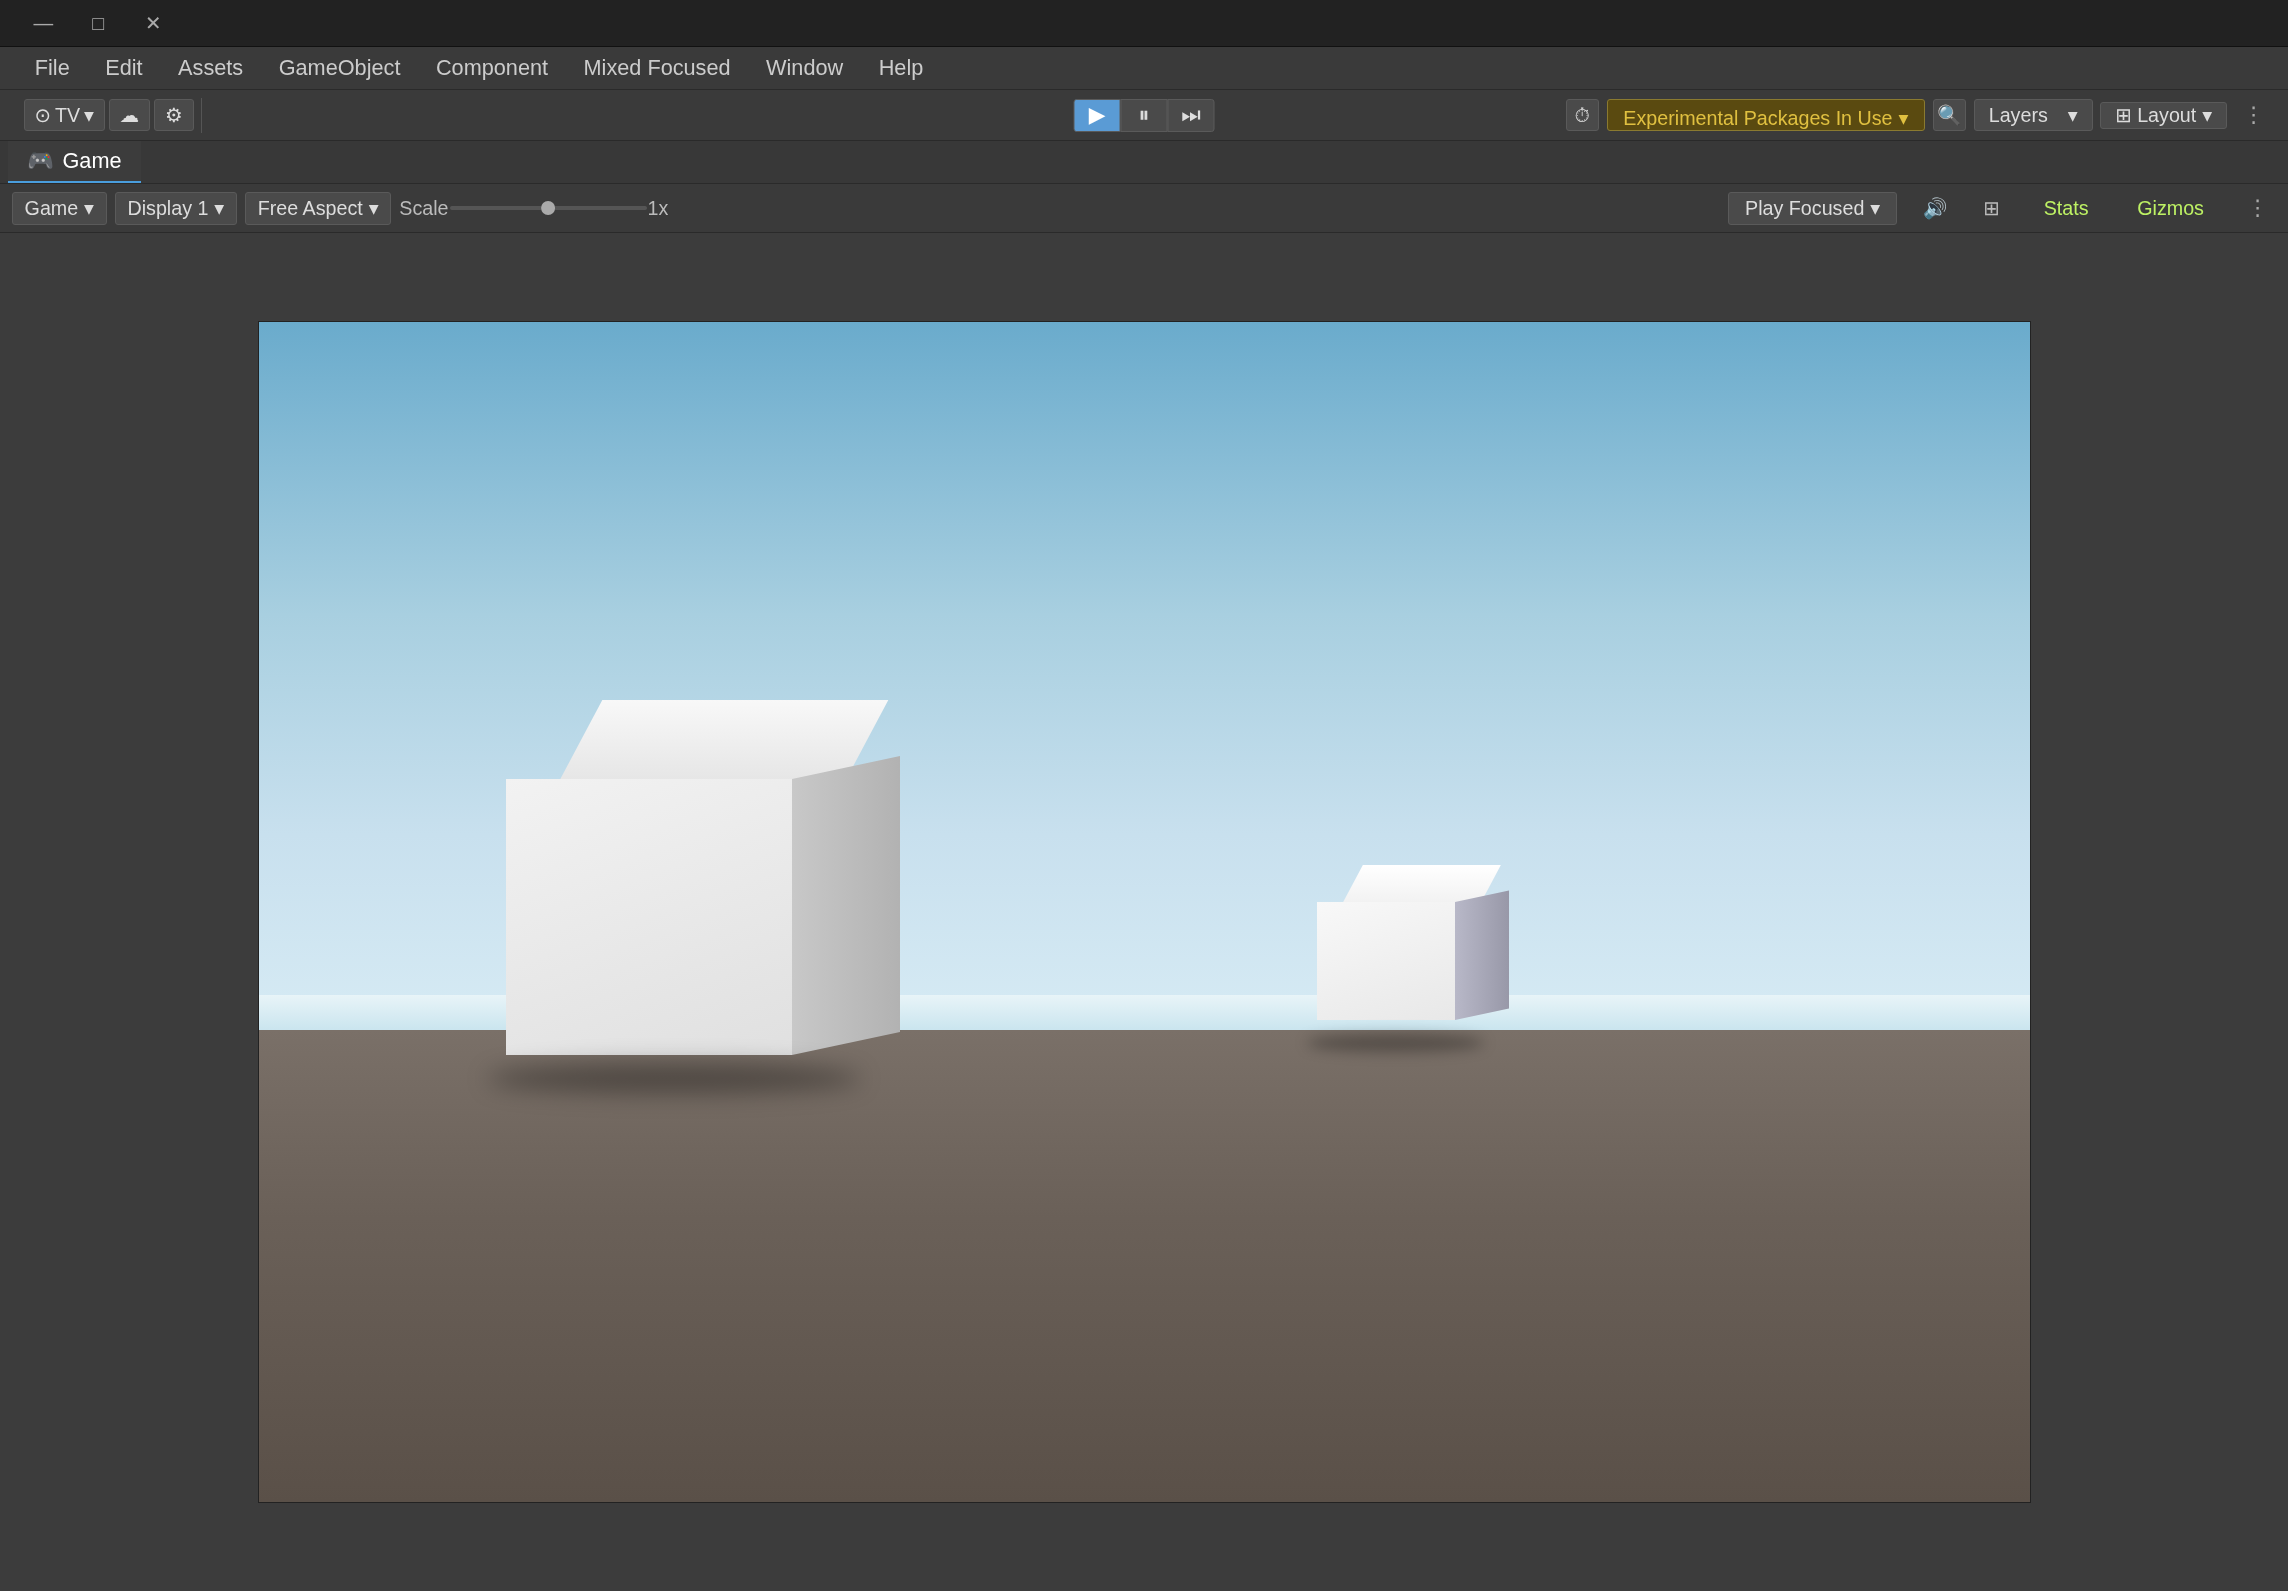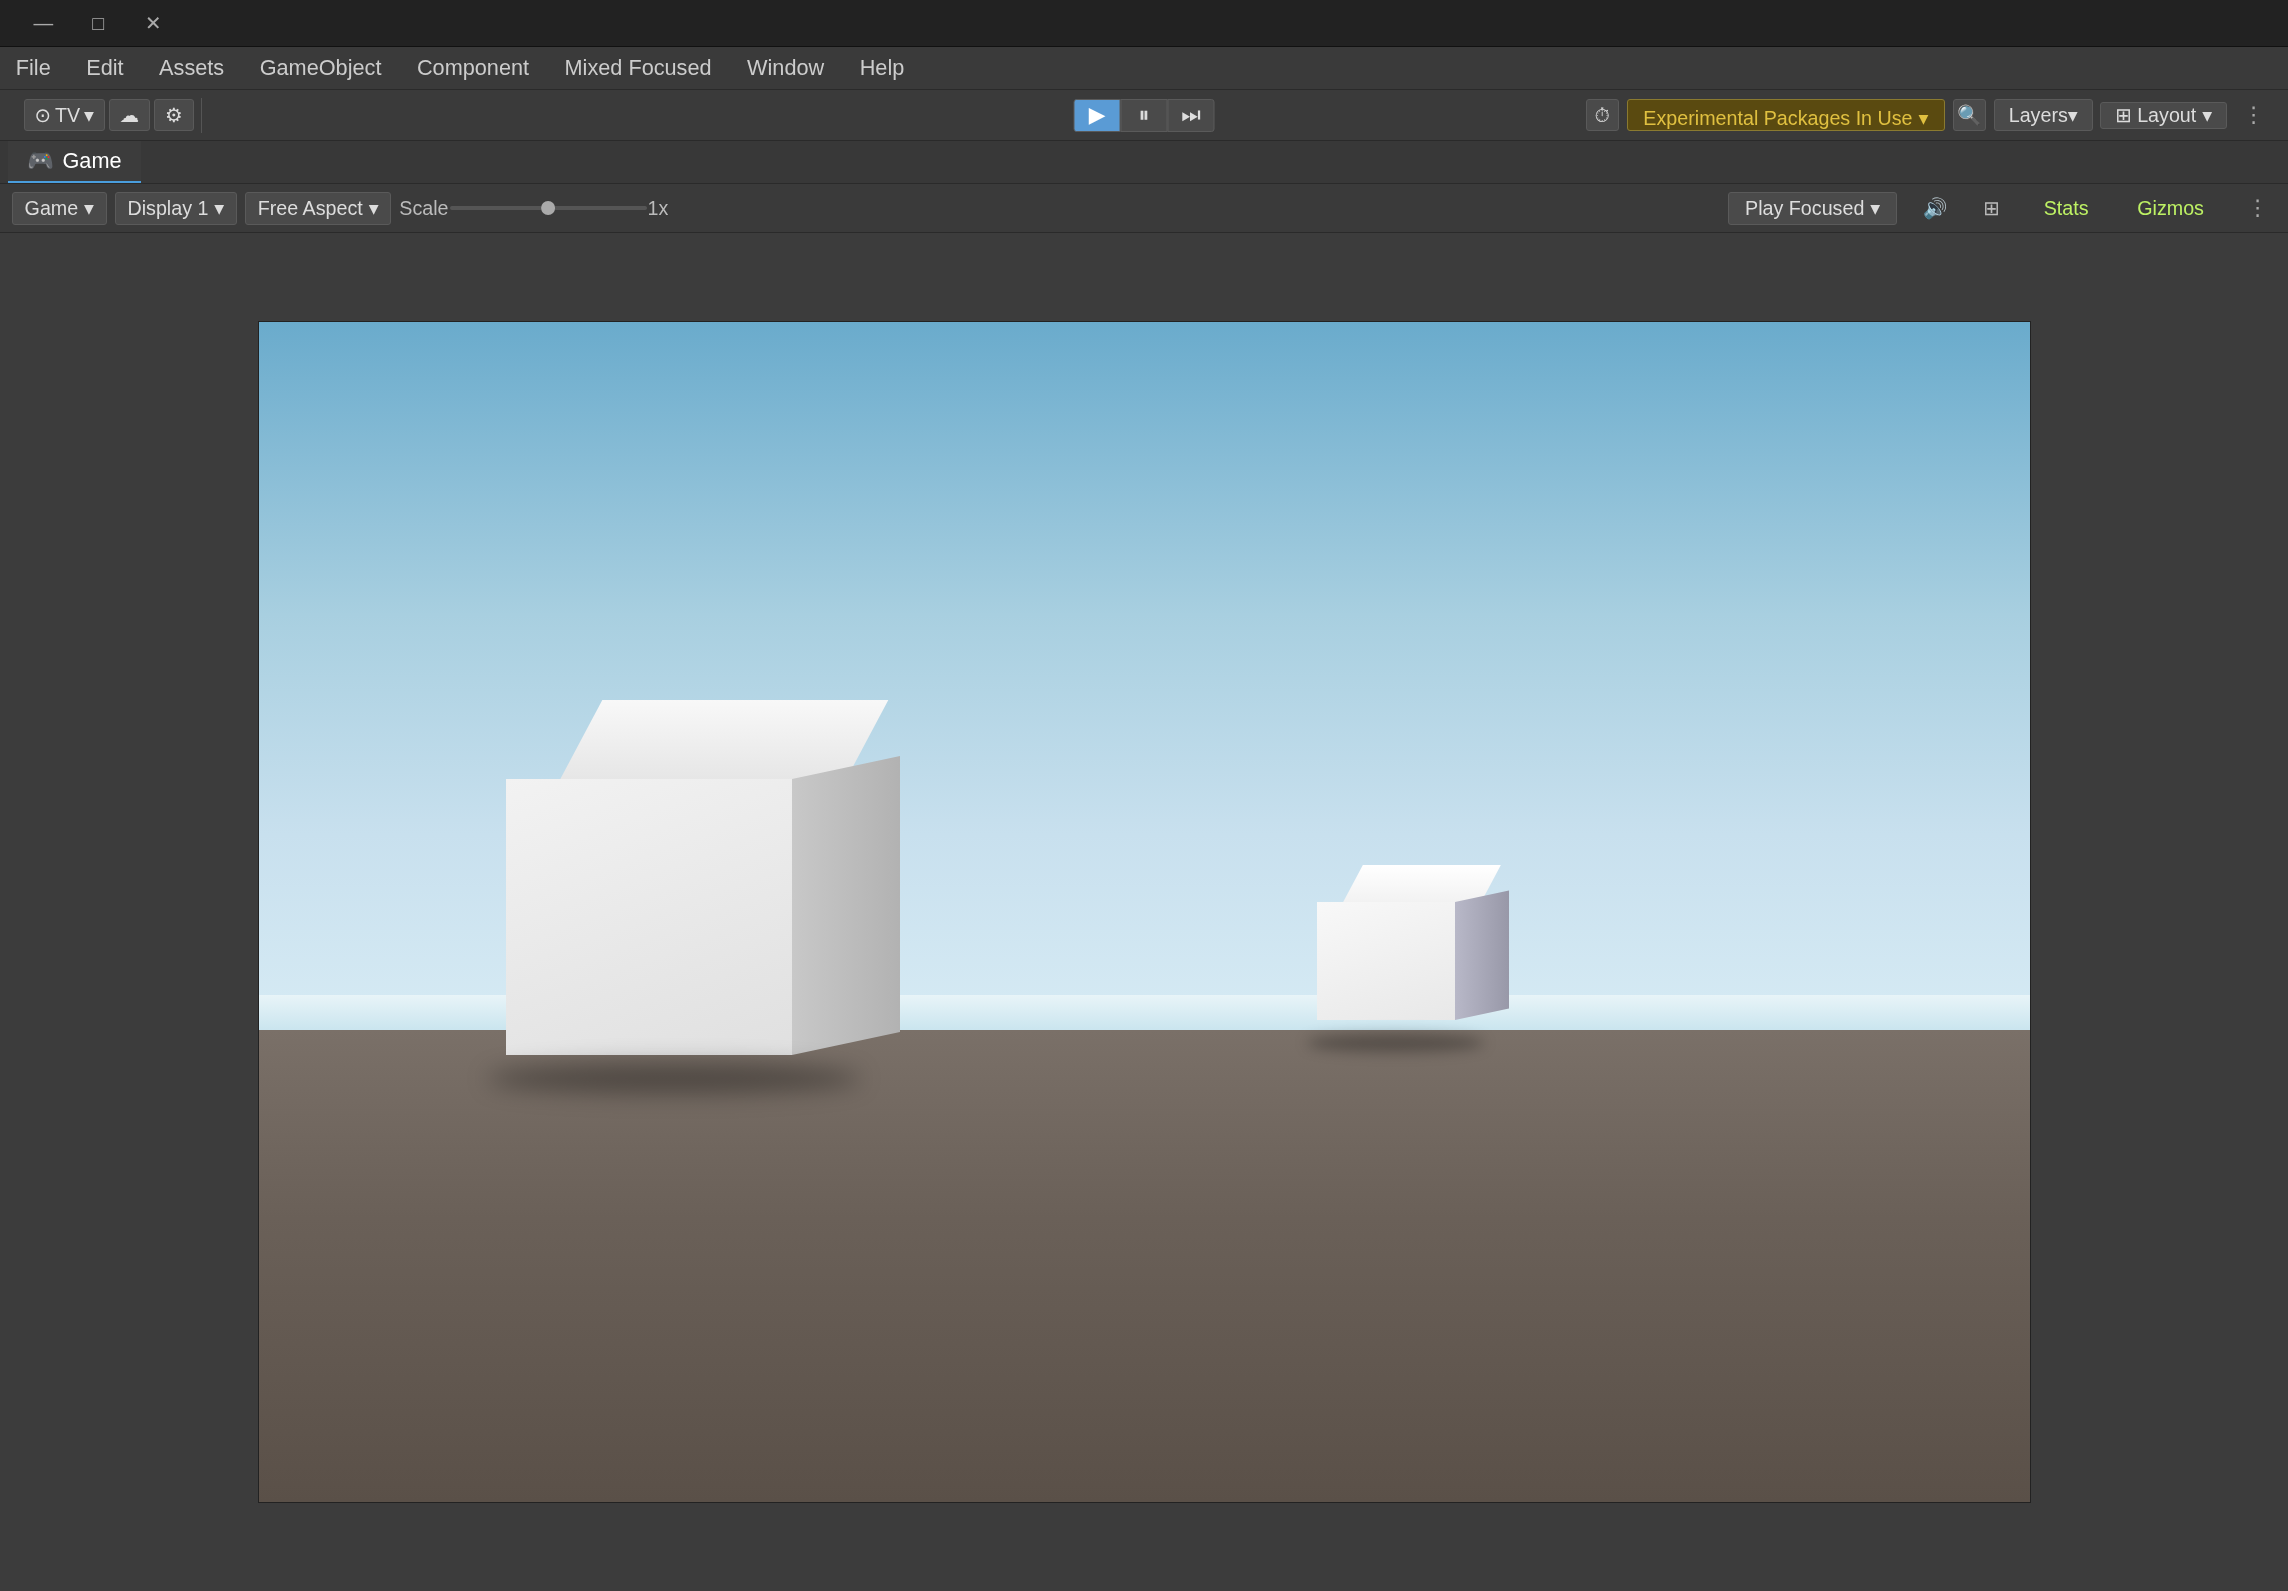--- a/index.html
+++ b/index.html
@@ -53,21 +53,21 @@
       background: transparent;
       border: none;
     }
 
     
     .menu-bar {
       height: 43px;
       background: #3a3a3a;
       display: flex;
       align-items: center;
-      padding: 0 0;
+      padding: 0 19px;
       gap: 3.9px;
       border-bottom: 1px solid #2a2a2a;
     }
     .menu-item {
       padding: 5.9px 15.8px;
       font-size: 21.7px;
       color: #ccc;
       cursor: pointer;
       border-radius: 3px;
     }
@@ -154,21 +154,21 @@
       height: 31.5px;
       padding: 0 13.8px;
       background: #4a4a4a;
       border: 1px solid #5a5a5a;
       border-radius: 3px;
       color: #ddd;
       font-size: 19.7px;
       cursor: pointer;
       display: flex;
       align-items: center;
-      gap: 0;
+      gap: 20px;
     }
     .layout-btn {
       height: 27px;
       padding: 0 13.8px;
       background: #4a4a4a;
       border: 1px solid #5a5a5a;
       border-radius: 3px;
       color: #ddd;
       font-size: 19.7px;
       cursor: pointer;

